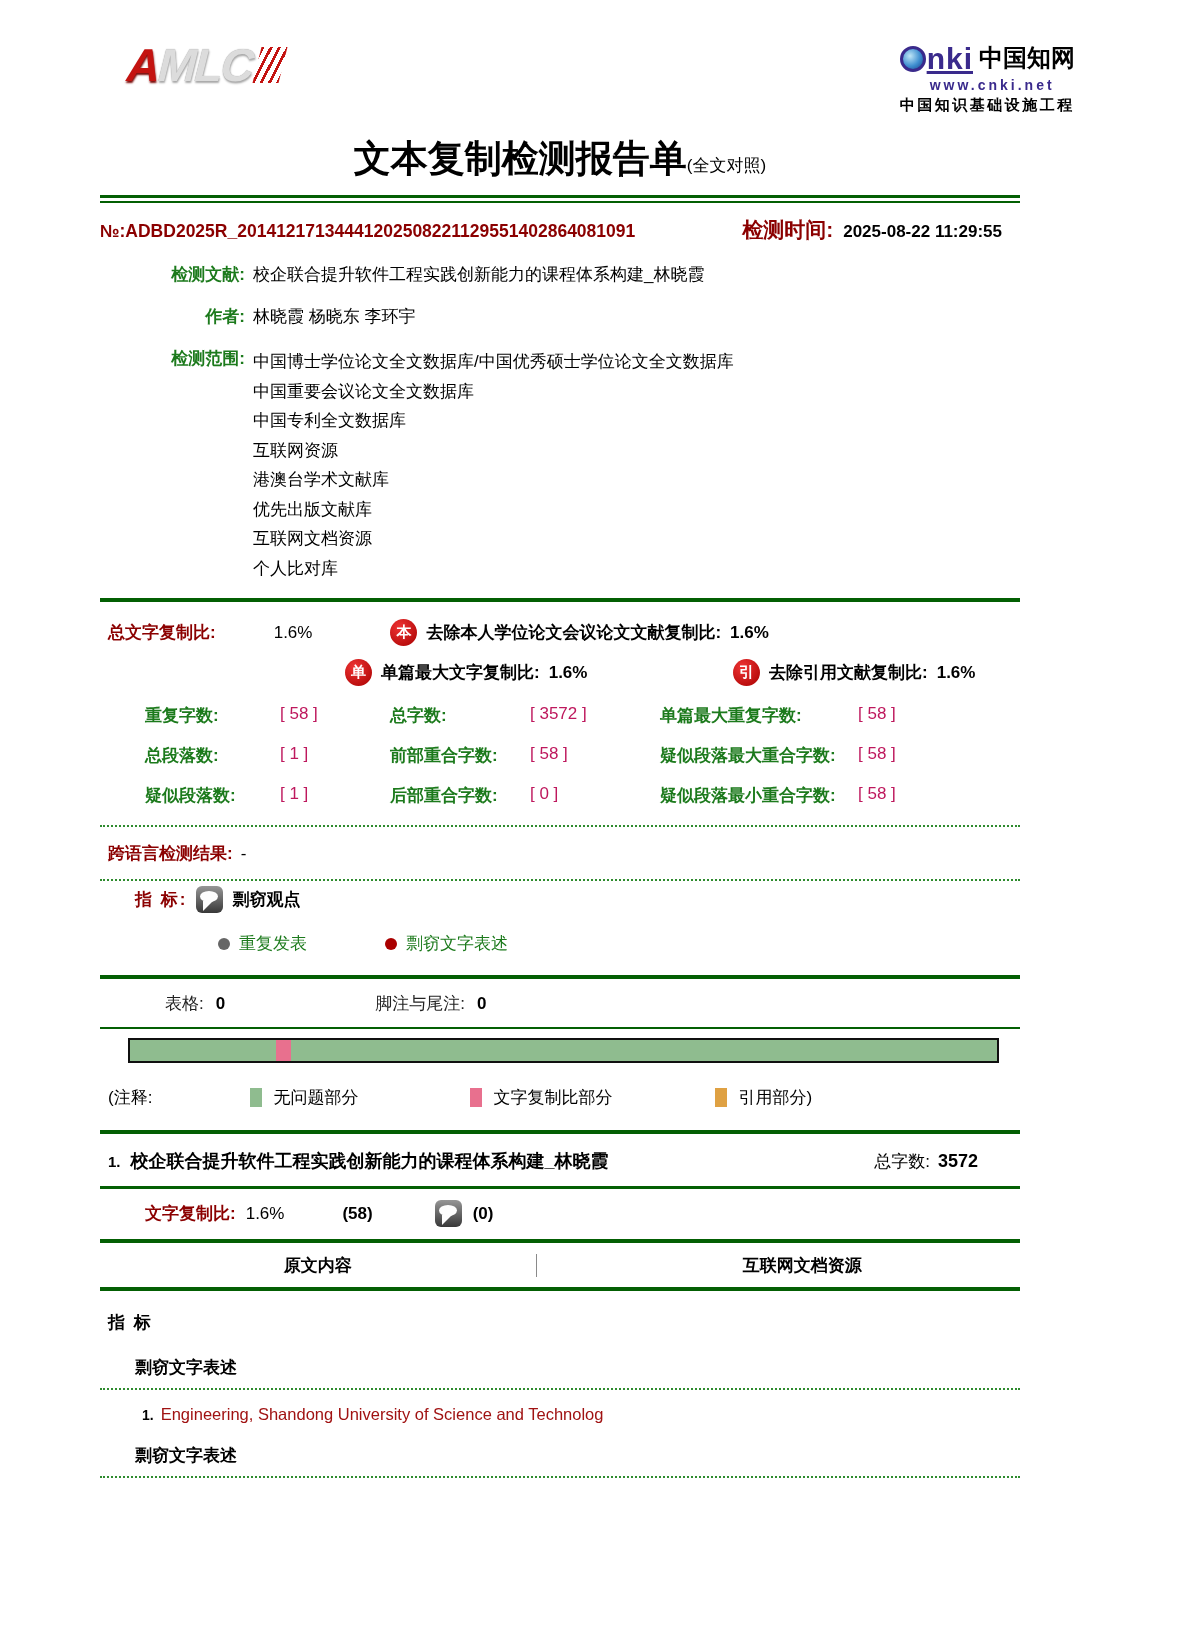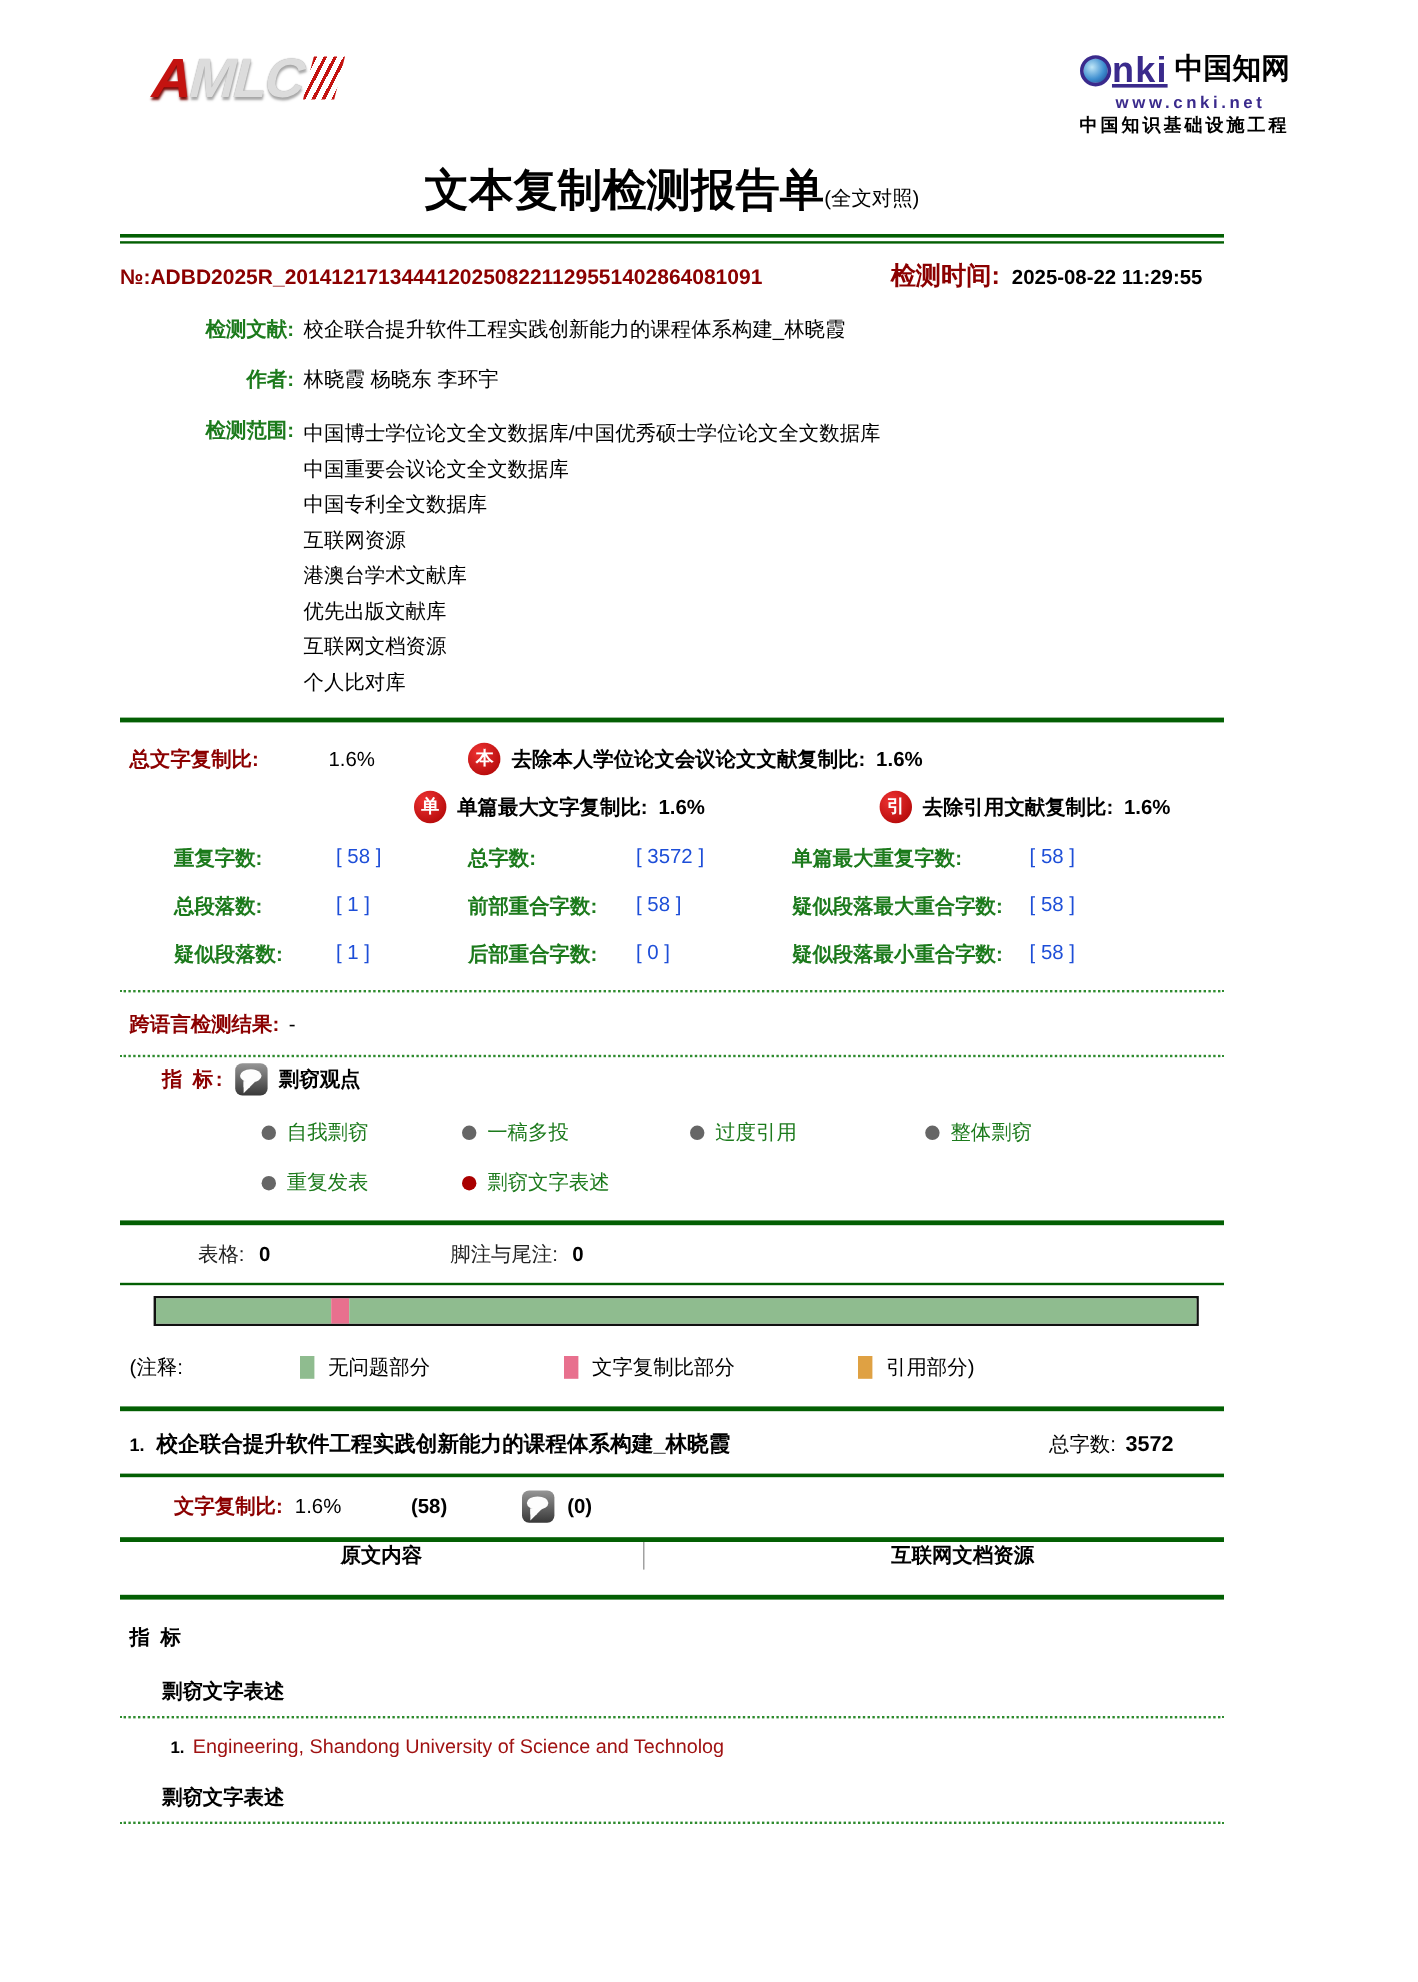--- a/index.html
+++ b/index.html
@@ -54,21 +54,21 @@
   .badge{width:27px;height:27px;border-radius:50%;background:radial-gradient(circle at 35% 30%,#e33,#a80000);
     color:#fff;font-weight:bold;font-size:15px;display:inline-flex;align-items:center;justify-content:center;flex:0 0 auto;}
   .b1{margin-left:78px;}
   .bold-label{font-weight:bold;margin-left:9px;}
   .stat-row2{display:flex;align-items:center;margin-top:13px;padding-left:245px;}
   .grp2{width:388px;display:flex;align-items:center;}
   .grp3{display:flex;align-items:center;}
   .stats-grid{display:grid;grid-template-columns:135px 110px 140px 130px 198px 1fr;
     padding-left:45px;row-gap:17px;margin-top:18px;}
   .sg-label{color:#1c7a1c;font-weight:bold;}
-  .sg-value{color:#1d4ed8;}
+  .sg-value{color:#be185d;}
   .cross-row{margin-top:15px;padding-left:8px;display:flex;align-items:baseline;}
   .cross-label{color:#8b0000;font-weight:bold;}
   .cross-value{margin-left:8px;}
 
   
   .ind-head{display:flex;align-items:center;margin-top:5px;padding-left:35px;text-align:center;}
   .ind-label{color:#8b0000;font-weight:bold;letter-spacing:2px;}
   .bubble{width:27px;height:27px;border-radius:6px;background:linear-gradient(#969696,#383838);
     position:relative;display:inline-block;margin:0 9px;flex:0 0 auto;}
   .bubble::before{content:"";position:absolute;left:4px;top:5px;width:18px;height:11px;border-radius:50%;background:#fdfdfd;}
@@ -98,21 +98,21 @@
   .doc-title{font-weight:bold;font-size:18px;margin-left:10px;}
   .doc-words{margin-left:auto;margin-right:42px;display:flex;align-items:baseline;}
   .doc-words-label{font-size:17px;}
   .doc-words-value{font-weight:bold;margin-left:8px;font-size:18px;}
   .ratio-row{display:flex;align-items:center;margin-top:11px;padding-left:45px;margin-bottom:12px;}
   .ratio-label{color:#8b0000;font-weight:bold;}
   .ratio-value{margin-left:10px;}
   .ratio-count{font-weight:bold;margin-left:58px;}
   .ratio-bubble{margin-left:62px;}
   .ratio-zero{font-weight:bold;margin-left:2px;}
-  .cmp-header{border-top:4px solid #035f03;border-bottom:4px solid #035f03;display:flex;height:44px;align-items:flex-start;margin-top:2px;gap:48px;}
+  .cmp-header{border-top:4px solid #035f03;border-bottom:4px solid #035f03;display:flex;height:44px;align-items:center;margin-top:2px;gap:48px;}
   .cmp-cell{flex:1;display:flex;align-items:center;justify-content:center;font-weight:bold;}
   .cmp-cell:first-child{border-right:1px solid #8a8a8a;}
   .zhibiao{font-weight:bold;letter-spacing:2px;margin-top:20px;padding-left:8px;}
   .sec-head{font-weight:bold;margin-top:22px;padding-left:35px;margin-bottom:9px;}
   .sec-item{margin-top:15px;padding-left:42px;display:flex;align-items:baseline;margin-bottom:20px;}
   .sec-item-num{font-weight:bold;font-size:14px;}
   .sec-item-text{color:#a01212;margin-left:7px;font-size:16.5px;}
 </style>
 </head>
 <body>
@@ -227,38 +227,20 @@
 
   <div class="ind-head">
     <span class="ind-label">指  标:</span>
     <span class="bubble"></span>
     <span class="ind-strong">剽窃观点</span>
   </div>
 
   <div class="ind-grid">
     <span class="ind-item">
       <span class="ind-dot" style="background-color: rgb(102, 102, 102);"></span>
-      <span class="ind-text">自我剽窃</span>
-    </span>
-    <span class="ind-item">
-      <span class="ind-dot" style="background-color: rgb(102, 102, 102);"></span>
-      <span class="ind-text">一稿多投</span>
-    </span>
-    <span class="ind-item">
-      <span class="ind-dot" style="background-color: rgb(102, 102, 102);"></span>
-      <span class="ind-text">过度引用</span>
-    </span>
-    <span class="ind-item">
-      <span class="ind-dot" style="background-color: rgb(102, 102, 102);"></span>
-      <span class="ind-text">整体剽窃</span>
-    </span>
-  </div>
-  <div class="ind-grid">
-    <span class="ind-item">
-      <span class="ind-dot" style="background-color: rgb(102, 102, 102);"></span>
       <span class="ind-text">重复发表</span>
     </span>
     <span class="ind-item">
       <span class="ind-dot" style="background-color: rgb(170, 0, 0);"></span>
       <span class="ind-text">剽窃文字表述</span>
     </span>
   </div>
 
   <div class="thick-line" style="margin-top:20px;"></div>
 

